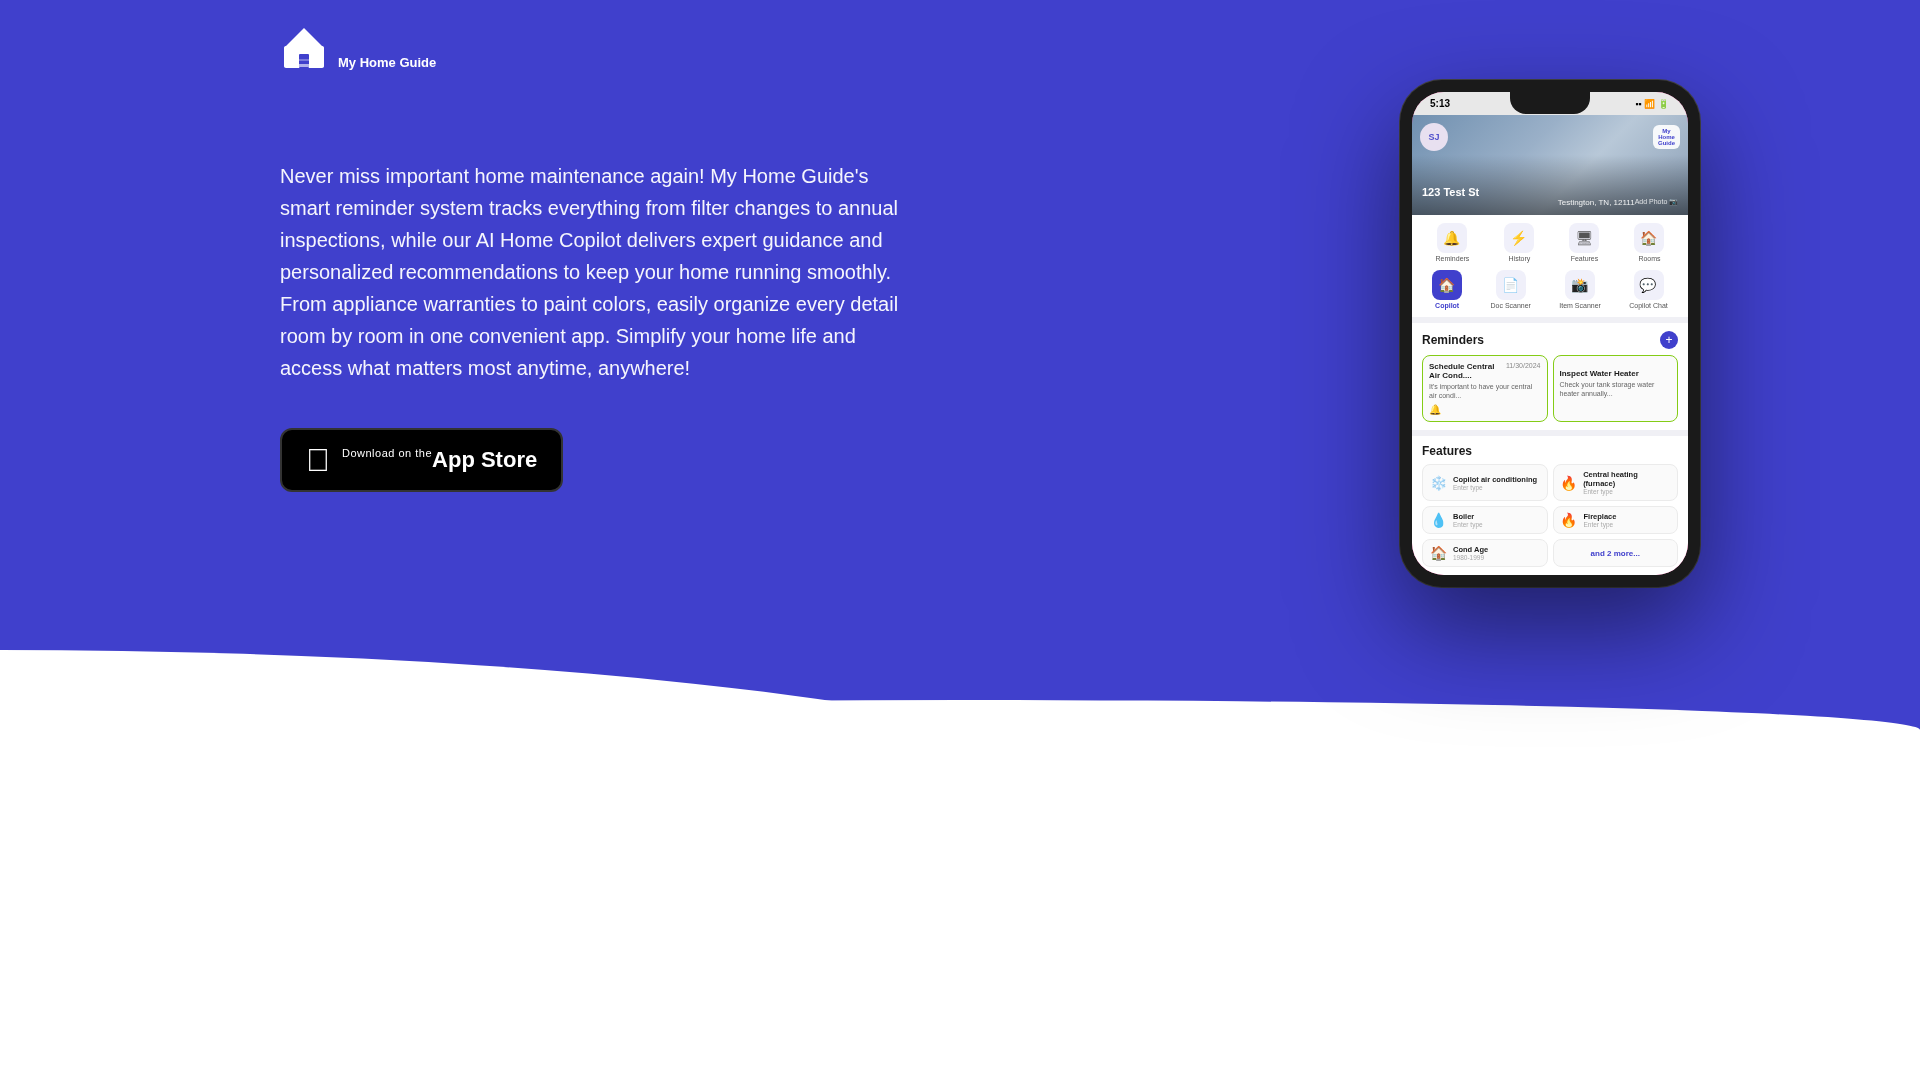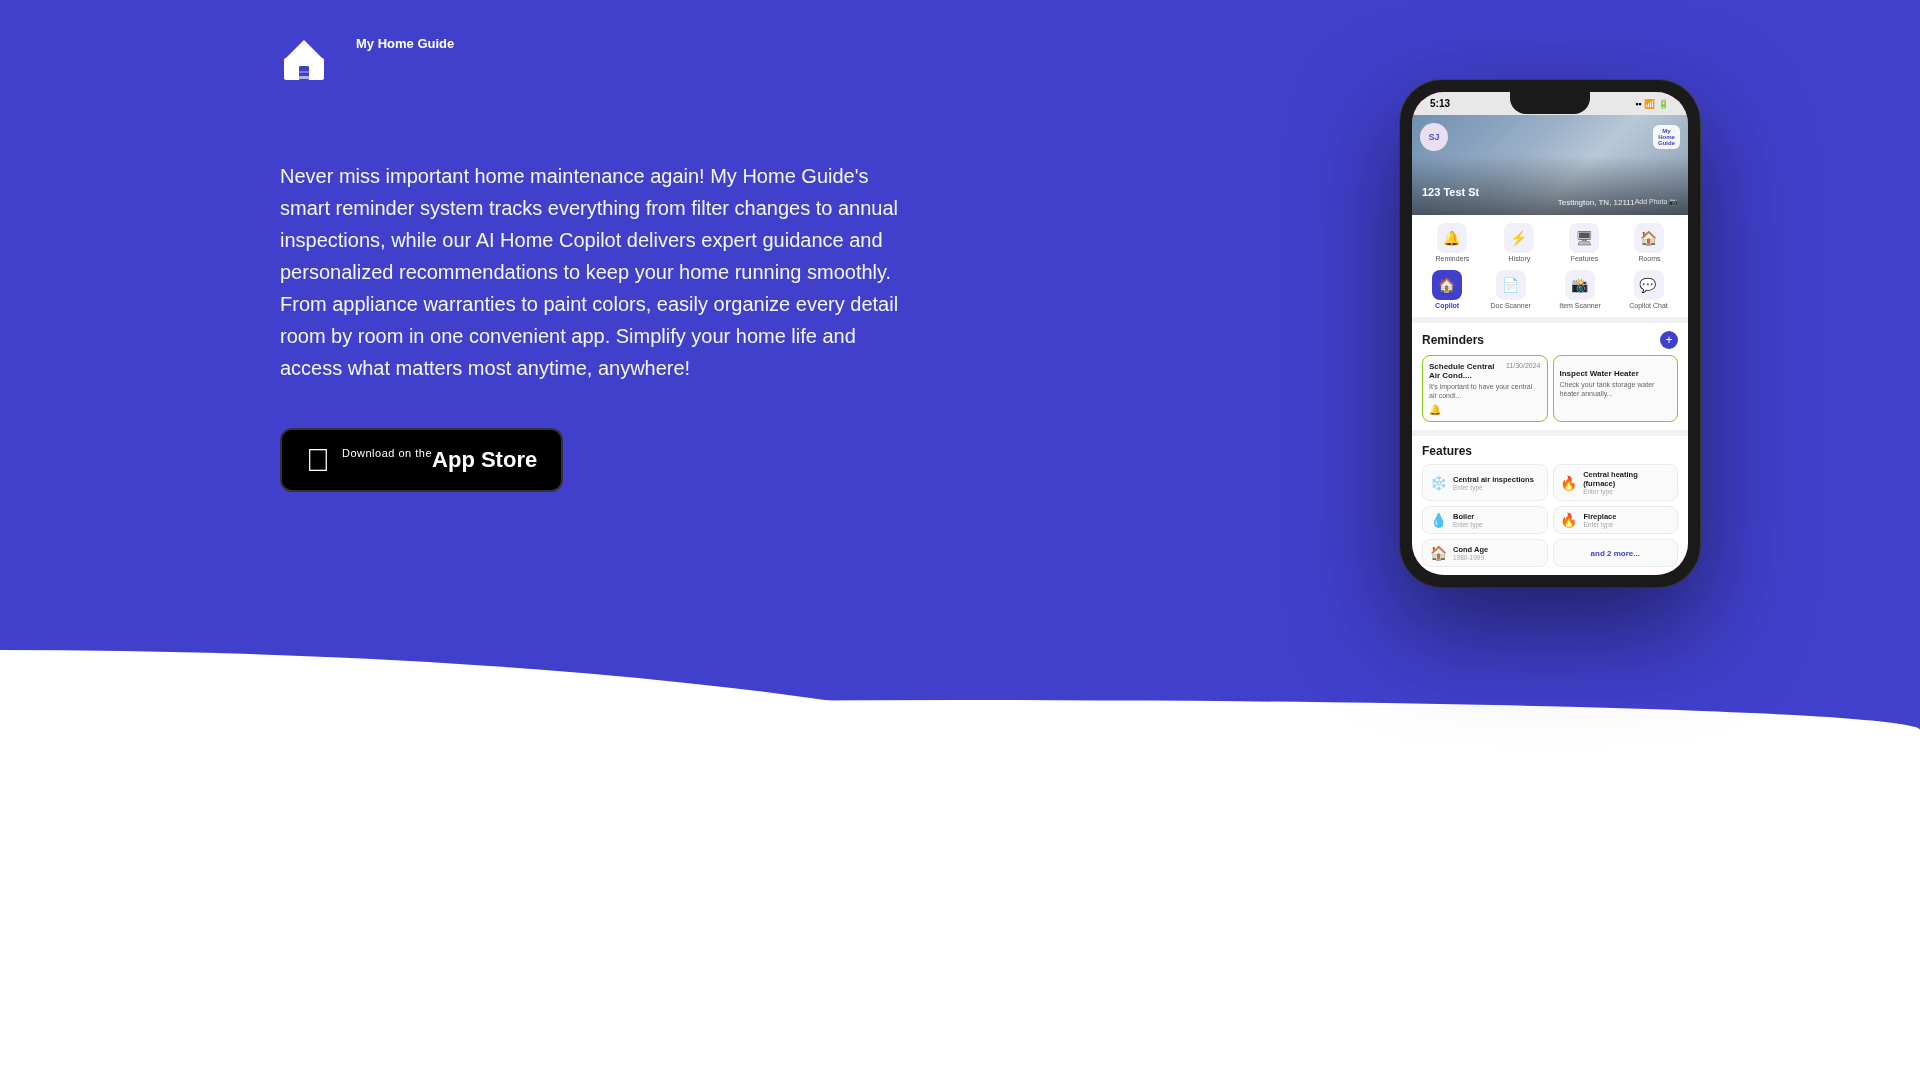--- a/index.html
+++ b/index.html
@@ -44,24 +44,24 @@
     .page-content {
       position: relative;
       z-index: 2;
       width: 100%;
       height: 100%;
     }
 
     
     .header {
       position: absolute;
-      top: 36px; left: 280px;
-      display: flex;
-      align-items: flex-start;
-      gap: 28px;
+      top: 24px; left: 280px;
+      display: flex;
+      align-items: flex-end;
+      gap: 10px;
     }
 
     .logo-icon {
       width: 48px;
       height: 48px;
     }
 
     .logo-text {
       color: #ffffff;
       font-size: 13px;
@@ -538,21 +538,21 @@
         <div class="section-divider"></div>
 
         <div class="section">
           <div class="section-header">
             <span class="section-title">Features</span>
           </div>
           <div class="features-grid">
             <div class="feature-card">
               <span class="feature-icon">❄️</span>
               <div class="feature-text">
-                <div class="feature-name">Central air inspections</div>
+                <div class="feature-name">Copilot air conditioning</div>
                 <div class="feature-sub">Enter type</div>
               </div>
             </div>
             <div class="feature-card">
               <span class="feature-icon">🔥</span>
               <div class="feature-text">
                 <div class="feature-name">Central heating (furnace)</div>
                 <div class="feature-sub">Enter type</div>
               </div>
             </div>

